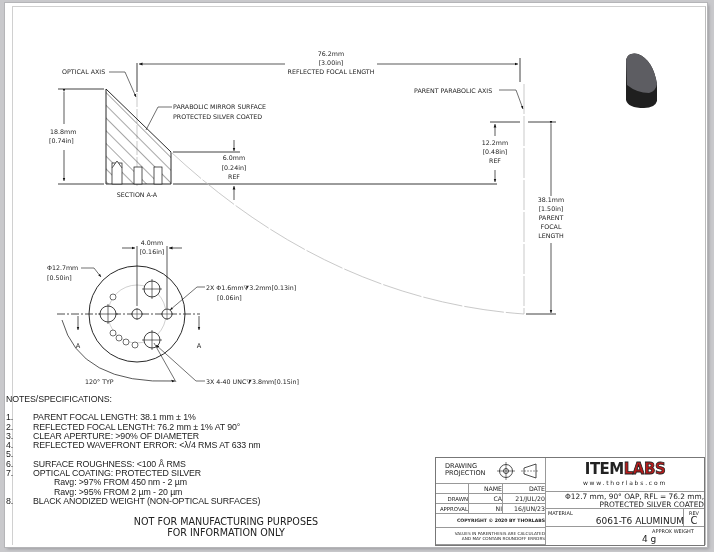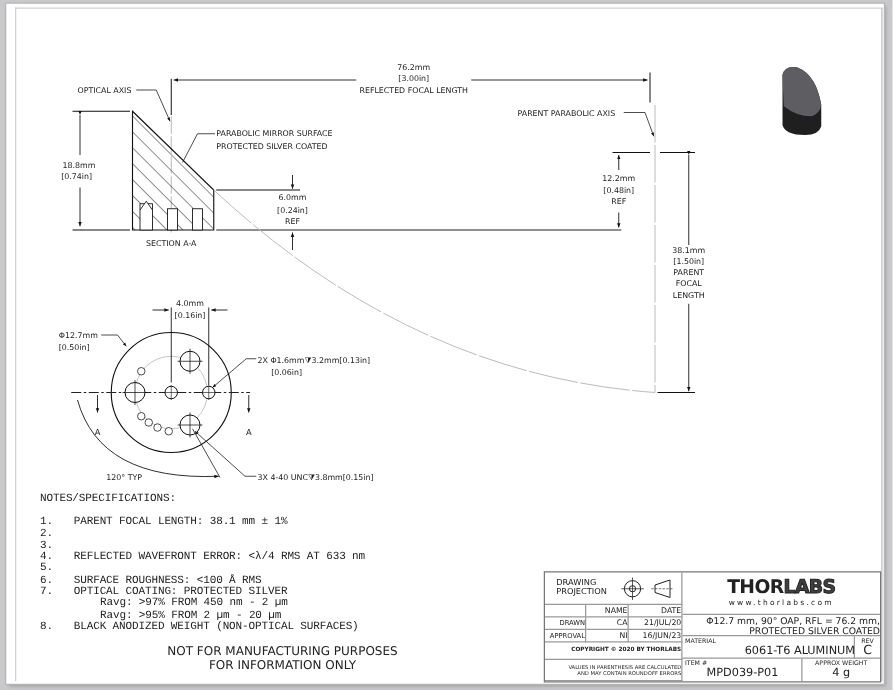--- a/index.html
+++ b/index.html
@@ -2,21 +2,21 @@
 <html><head>
 <meta charset="utf-8">
 <style>
   html, body { margin:0; padding:0; }
   body { width:714px; height:552px; background:#c9c9cc; position:relative; overflow:hidden; font-family:"Liberation Sans", sans-serif; }
   #sheet { position:absolute; left:5px; top:3px; width:702px; height:544px; background:#ffffff; box-shadow: 0 0 0 1px #b5b5b8, 2px 2px 3px #9a9a9e; }
   #frame { position:absolute; left:12px; top:6px; width:692px; height:538px; border-left:1px solid #d0d0d0; border-top:1px solid #d0d0d0; border-right:1px solid #bdbdbd; }
   svg text { font-family:"DejaVu Sans", sans-serif; fill:#222; }
   .t { font-size:6.3px; }
   .tm { font-size:6.6px; }
-  .notes { position:absolute; left:32px; top:395px; font-size:8.8px; color:#222; font-family:Liberation Mono, monospace; line-height:9.3px; letter-spacing:-0.1px; }
+  .notes { position:absolute; left:6px; top:395px; font-size:8.8px; color:#222; font-family:Liberation Sans, sans-serif; line-height:9.3px; letter-spacing:-0.1px; }
   .notes .hd { margin-bottom:9px; }
   .notes .row { display:flex; }
   .notes .num { width:27px; }
   .notes .sub { padding-left:48px; }
   .disclaimer { position:absolute; left:108px; top:516px; width:236px; text-align:center; font-size:9.6px; line-height:11px; color:#222; font-family:"DejaVu Sans", sans-serif; }
   
   .tb { position:absolute; left:435px; top:457px; width:268px; height:87px; border:1px solid #777; font-family:"DejaVu Sans", sans-serif; color:#222; }
   .tb .cell { position:absolute; border-right:1px solid #999; border-bottom:1px solid #999; box-sizing:border-box; }
   .tb .lbl { font-size:5px; position:absolute; left:2px; top:1px; }
   .tb .c { text-align:right; font-size:6.2px; }
@@ -177,23 +177,25 @@
 </svg>
 
 <div class="notes">
   <div class="hd">NOTES/SPECIFICATIONS:</div>
   <div class="row">
       <span class="num">1.</span>
       <span>PARENT FOCAL LENGTH: 38.1 mm ± 1%</span>
     </div>
   <div class="row">
       <span class="num">2.</span>
+      <span>REFLECTED FOCAL LENGTH: 76.2 mm ± 1% AT 90°</span>
     </div>
   <div class="row">
       <span class="num">3.</span>
+      <span>CLEAR APERTURE: &gt;90% OF DIAMETER</span>
     </div>
   <div class="row">
       <span class="num">4.</span>
       <span>REFLECTED WAVEFRONT ERROR: &lt;λ/4 RMS AT 633 nm</span>
     </div>
   <div class="row">
       <span class="num">5.</span>
     </div>
   <div class="row">
       <span class="num">6.</span>
@@ -242,37 +244,33 @@
   <div class="cell c" style="left:33px;top:46px;width:34px;height:10px;line-height:10px;">NI</div>
   <div class="cell c" style="left:67px;top:46px;width:43px;height:10px;line-height:10px;">16/JUN/23</div>
   <div class="cell c" style="left:0;top:56px;width:110px;height:14px;line-height:14px;font-size:4.6px;font-weight:bold;">COPYRIGHT © 2020 BY THORLABS</div>
   <div class="cell c" style="left:0;top:70px;width:110px;height:17px;font-size:4.2px;line-height:5px;padding-top:3px;">
     <div>VALUES IN PARENTHESIS ARE CALCULATED</div>
     <div>AND MAY CONTAIN ROUNDOFF ERRORS</div>
   </div>
 
   <div class="cell" style="left:110px;top:0;width:158px;height:34px;border-right:none;">
     <div style="position:absolute;left:0;width:158px;top:3px;text-align:center;font-size:15px;font-weight:bold;letter-spacing:-0.5px;line-height:16px;">
-      <span>THOR</span><span style="color:#404040;-webkit-text-stroke:0.8px #222;">LABS</span>
+      <span>ITEM</span><span style="color:#b91c1c;-webkit-text-stroke:0.8px #222;">LABS</span>
     </div>
     <div style="position:absolute;left:0;width:158px;top:21px;text-align:center;font-size:6px;letter-spacing:1.8px;">www.thorlabs.com</div>
   </div>
   <div class="cell c" style="left:110px;top:34px;width:158px;height:17px;font-size:7.4px;line-height:8px;padding-top:1px;border-right:none;">
     <div>Φ12.7 mm, 90° OAP, RFL = 76.2 mm,</div>
     <div>PROTECTED SILVER COATED</div>
   </div>
   <div class="cell" style="left:110px;top:51px;width:138px;height:18px;">
     <span class="lbl">MATERIAL</span>
     <div style="position:absolute;left:0;width:138px;top:7px;text-align:right;font-size:9px;">6061-T6 ALUMINUM</div>
   </div>
   <div class="cell" style="left:248px;top:51px;width:20px;height:18px;border-right:none;">
     <div style="position:absolute;left:0;width:20px;top:1px;text-align:center;font-size:5px;">REV</div>
     <div style="position:absolute;left:0;width:20px;top:6px;text-align:center;font-size:10px;">C</div>
   </div>
-  <div class="cell" style="left:110px;top:69px;width:96px;height:18px;border-bottom:none;">
-    <span class="lbl">ITEM #</span>
-    <div style="position:absolute;left:0;width:96px;top:7px;text-align:center;font-size:9px;">MPD039-P01</div>
-  </div>
   <div class="cell" style="left:206px;top:69px;width:62px;height:18px;border-right:none;border-bottom:none;">
     <div style="position:absolute;left:0;width:62px;top:1px;text-align:center;font-size:5px;">APPROX WEIGHT</div>
-    <div style="position:absolute;left:0;width:62px;top:7px;text-align:center;font-size:9px;">4 g</div>
+    <div style="position:absolute;left:0;width:62px;top:7px;text-align:left;font-size:9px;">4 g</div>
   </div>
 </div>
 
 </body></html>

